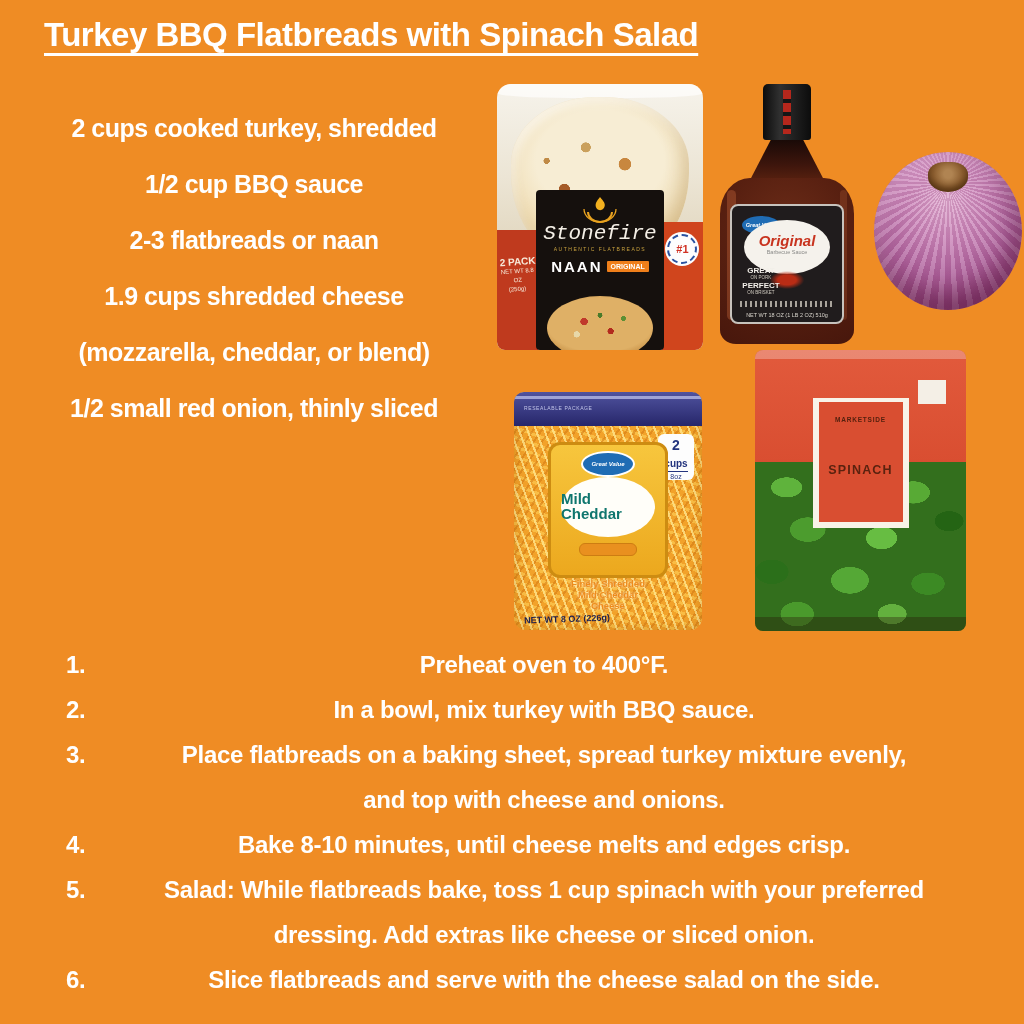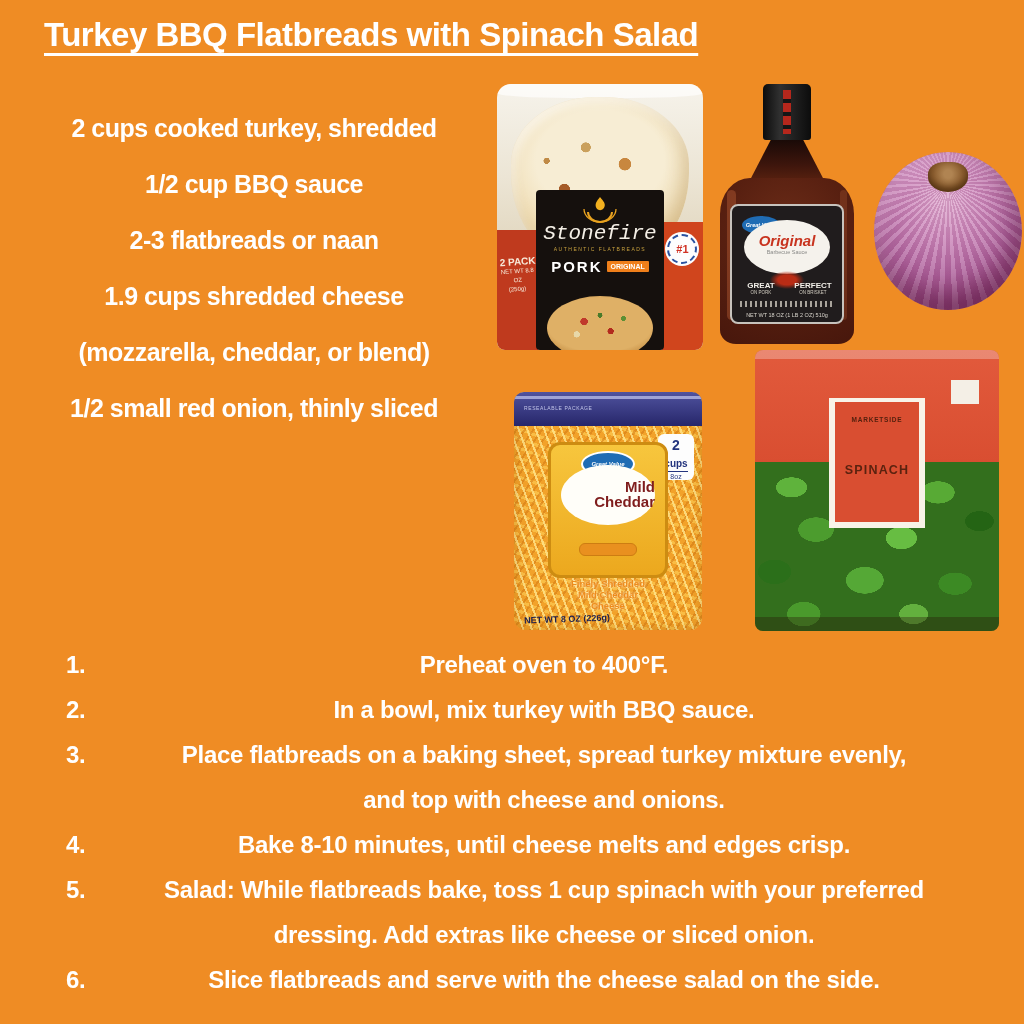--- a/index.html
+++ b/index.html
@@ -96,21 +96,21 @@
            border:2px solid #c7c3bd;border-radius:8px;overflow:hidden;}
   .gv-badge{position:absolute;left:10px;top:10px;width:38px;height:18px;background:#1f6cb4;
            border-radius:50%;color:#fff;font-size:5.5px;font-style:italic;font-weight:bold;
            display:grid;place-items:center;text-align:center;}
   .bbq-oval{position:absolute;left:50%;transform:translateX(-50%);top:14px;width:86px;height:54px;
            background:#f5f2ec;border-radius:50%;text-align:center;}
   .bbq-orig{margin-top:13px;font-size:15px;font-weight:bold;font-style:italic;color:#c8341f;line-height:16px;}
   .bbq-sub{font-size:5.5px;color:#8a8a88;}
   .bbq-splash{position:absolute;left:50%;transform:translateX(-50%);top:62px;width:46px;height:24px;
            background:radial-gradient(closest-side,#b92c15 40%,transparent 75%);}
-  .bbq-claims{position:absolute;bottom:26px;left:5px;right:5px;display:flex;justify-content:space-between;}
+  .bbq-claims{position:absolute;bottom:26px;left:5px;right:5px;display:flex;justify-content:space-between;flex-direction:column;}
   .claim{text-align:center;width:48%;}
   .claim-big{font-size:8px;font-weight:bold;color:#f2efe9;line-height:9px;}
   .claim-small{font-size:4.5px;color:#cfcabf;line-height:6px;}
   .bbq-barcode{position:absolute;bottom:15px;left:8px;right:8px;height:6px;
            background:repeating-linear-gradient(90deg,#a9a49c 0 2px,transparent 2px 5px);}
   .bbq-netwt{position:absolute;bottom:4px;left:0;width:100%;text-align:center;font-size:5.5px;color:#d8d4cc;}
 
   
   .onion{position:absolute;left:874px;top:152px;width:148px;height:158px;border-radius:50%;
          background:
@@ -138,33 +138,33 @@
           text-align:center;color:#25357e;}
   .qty-n{font-size:14px;font-weight:bold;line-height:16px;margin-top:3px;}
   .qty-u{font-size:10px;font-weight:bold;line-height:10px;border-bottom:1px solid #25357e;
           display:inline-block;padding-bottom:2px;}
   .qty-s{font-size:7px;line-height:10px;}
   .shield{position:absolute;left:50%;transform:translateX(-50%);top:50px;width:114px;height:130px;
           background:linear-gradient(180deg,#f7c63d,#eca81e);border:3px solid #cd8c12;border-radius:12px;}
   .gv-pill{position:absolute;left:50%;transform:translateX(-50%);top:6px;width:50px;height:22px;
           background:#1f6cb4;border:2px solid #fff;border-radius:50%;color:#fff;
           font-size:6px;font-style:italic;font-weight:bold;display:grid;place-items:center;text-align:center;}
-  .mc-oval{position:absolute;left:50%;transform:translateX(-50%);top:20px;width:94px;height:60px;
-          background:#fffef9;border-radius:50%;text-align:right;color:#7f1d1d;font-weight:bold;}
+  .mc-oval{position:absolute;left:50%;transform:translateX(-50%);top:32px;width:94px;height:60px;
+          background:#fffef9;border-radius:50%;text-align:left;color:#0f766e;font-weight:bold;}
   .mc-line1{margin-top:14px;font-size:15px;line-height:15px;}
   .mc-line2{font-size:15px;line-height:16px;}
   .sub-pill{position:absolute;left:50%;transform:translateX(-50%);top:98px;width:56px;height:11px;
           background:#e9901f;border:1px solid #cd7d12;border-radius:6px;}
   .cheese-desc{position:absolute;top:186px;left:0;width:100%;text-align:center;color:#ee8c1c;
           font-size:9.5px;font-weight:bold;line-height:11px;text-shadow:0 0 3px rgba(255,255,255,.85);}
   .cheese-netwt{position:absolute;left:10px;bottom:6px;font-size:9px;font-weight:bold;color:#1d2150;
           transform:rotate(-2deg);}
 
   
-  .spinach{position:absolute;left:755px;top:350px;width:244px;height:281px;border-radius:8px;
+  .spinach{position:absolute;left:755px;top:350px;width:211px;height:281px;border-radius:8px;
           overflow:hidden;box-shadow:inset 0 0 18px rgba(0,0,0,.2);}
   .sp-top{position:absolute;top:0;left:0;right:0;height:112px;
           background:linear-gradient(180deg,#e25a3c,#d94e31);}
   .sp-top::before{content:"";position:absolute;top:0;left:0;right:0;height:9px;background:rgba(255,255,255,.28);}
   .sp-leaves{position:absolute;top:112px;left:0;right:0;bottom:0;background-color:#336f1d;
           background-image:
             radial-gradient(28px 18px at 15% 15%, #5fb33c 0 55%, transparent 56%),
             radial-gradient(24px 16px at 45% 10%, #2f7a1e 0 55%, transparent 56%),
             radial-gradient(30px 20px at 75% 18%, #58aa35 0 55%, transparent 56%),
             radial-gradient(26px 18px at 92% 35%, #246414 0 55%, transparent 56%),
@@ -214,21 +214,21 @@
       </div>
       <div class="naan-label">
         <svg class="flame" width="40" height="28" viewBox="0 0 40 28">
           <path d="M8 17 a12 10 0 0 0 24 0" fill="none" stroke="#e8a21f" stroke-width="2"></path>
           <path d="M4 14 a16 13 0 0 0 32 0" fill="none" stroke="#e8a21f" stroke-width="1.3"></path>
           <path d="M20 2 c3 4 7 7 3.5 11.5 c-2 2.4 -5 2.2 -6.8 0 C14 9 17 6 20 2 z" fill="#f2b01f"></path>
         </svg>
         <div class="stonefire">Stonefire</div>
         <div class="naan-tagline">AUTHENTIC  FLATBREADS</div>
         <div class="naan-row">
-          <span class="naan-word">PORK</span>
+          <span class="naan-word">NAAN</span>
           <span class="naan-orig">ORIGINAL</span>
         </div>
         <div class="naan-photo"></div>
       </div>
     </div>
   </div>
 
   <div class="bbq">
     <div class="bbq-cap"></div>
     <div class="bbq-neck"></div>

